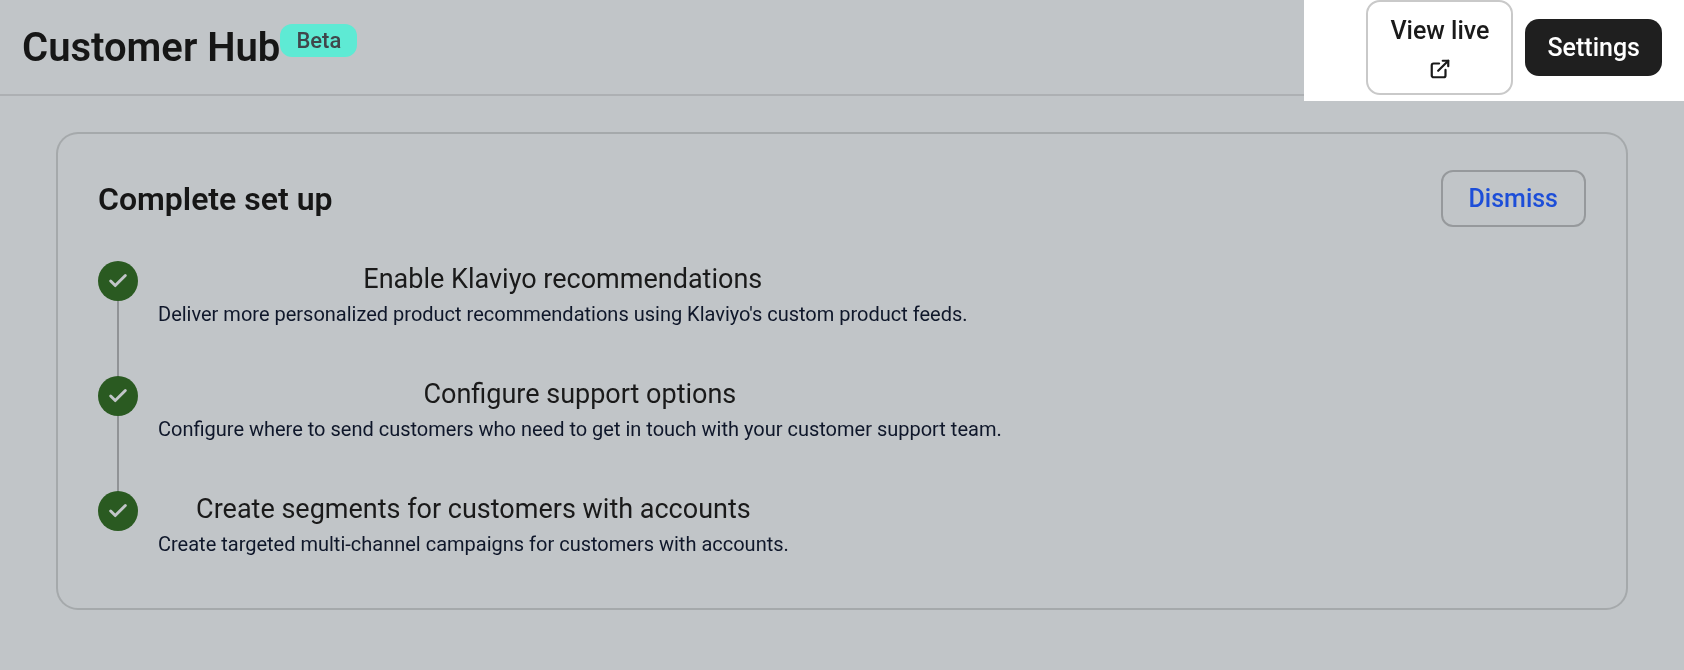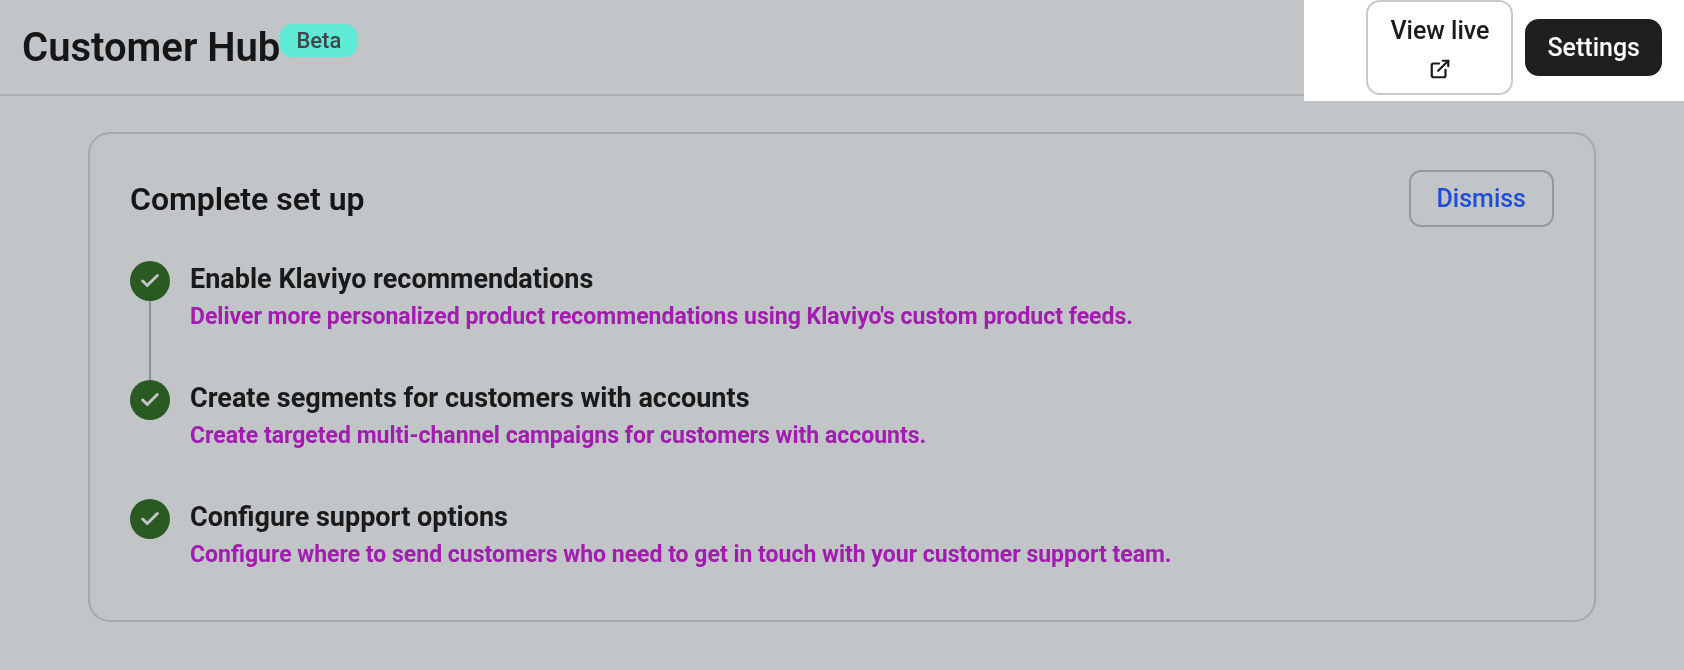--- a/index.html
+++ b/index.html
@@ -80,21 +80,21 @@
       background: #1f1f1f;
       color: #ffffff;
       text-align: center;
     }
     .external-icon {
       width: 22px;
       height: 22px;
       display: inline-block;
     }
     .container {
-      padding: 36px 88px;
+      padding: 36px 56px;
     }
     .card {
       background: #c1c5c8;
       border: 2px solid rgba(0,0,0,0.14);
       border-radius: 22px;
       padding: 36px 40px 50px 40px;
     }
     .card-header {
       display: flex;
       align-items: center;
@@ -155,28 +155,29 @@
     }
     .step-icon svg {
       width: 22px;
       height: 22px;
     }
     .step-content {
       padding-top: 2px;
     }
     .step-title {
       font-size: 27px;
-      font-weight: 700;
+      font-weight: 400;
       color: #1a1a1a;
       margin-bottom: 6px;
+      text-align: center;
     }
     .step-desc {
-      font-size: 23px;
-      font-weight: 700;
-      color: #a21caf;
+      font-size: 20px;
+      font-weight: 400;
+      color: #0f172a;
       line-height: 1.35;
     }
   </style>
 </head>
 <body>
 
 <div class="header-right-bg"></div>
 
 <div class="header">
   <div class="header-left">
@@ -217,39 +218,39 @@
             <polyline points="20 6 9 17 4 12"></polyline>
           </svg>
         </div>
         <div class="step-content">
           <div class="step-title">Enable Klaviyo recommendations</div>
           <div class="step-desc">Deliver more personalized product recommendations using Klaviyo's custom product feeds.</div>
         </div>
       </div>
 
       <div class="step">
-        <div class="step-icon">
-          <svg viewBox="0 0 24 24" fill="none" stroke="#c1c5c8" stroke-width="3.2" stroke-linecap="round" stroke-linejoin="round">
-            <polyline points="20 6 9 17 4 12"></polyline>
-          </svg>
-        </div>
-        <div class="step-content">
-          <div class="step-title">Create segments for customers with accounts</div>
-          <div class="step-desc">Create targeted multi-channel campaigns for customers with accounts.</div>
-        </div>
-      </div>
-
-      <div class="step">
         <div class="step-line"></div>
         <div class="step-icon">
           <svg viewBox="0 0 24 24" fill="none" stroke="#c1c5c8" stroke-width="3.2" stroke-linecap="round" stroke-linejoin="round">
             <polyline points="20 6 9 17 4 12"></polyline>
           </svg>
         </div>
         <div class="step-content">
           <div class="step-title">Configure support options</div>
           <div class="step-desc">Configure where to send customers who need to get in touch with your customer support team.</div>
         </div>
       </div>
 
+      <div class="step">
+        <div class="step-icon">
+          <svg viewBox="0 0 24 24" fill="none" stroke="#c1c5c8" stroke-width="3.2" stroke-linecap="round" stroke-linejoin="round">
+            <polyline points="20 6 9 17 4 12"></polyline>
+          </svg>
+        </div>
+        <div class="step-content">
+          <div class="step-title">Create segments for customers with accounts</div>
+          <div class="step-desc">Create targeted multi-channel campaigns for customers with accounts.</div>
+        </div>
+      </div>
+
     </div>
   </div>
 </div>
 
 </body></html>

